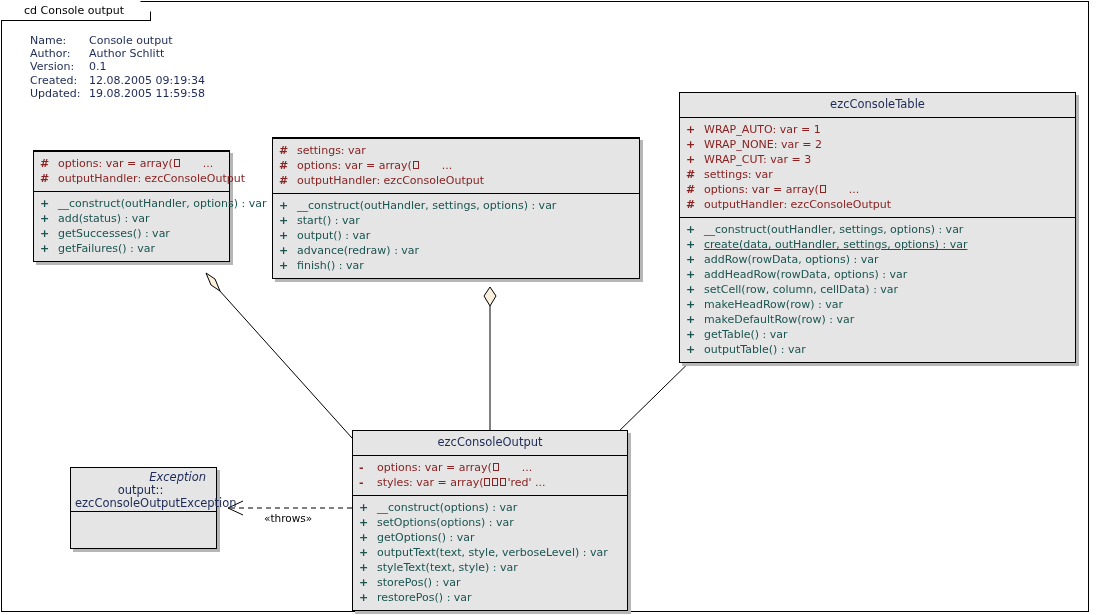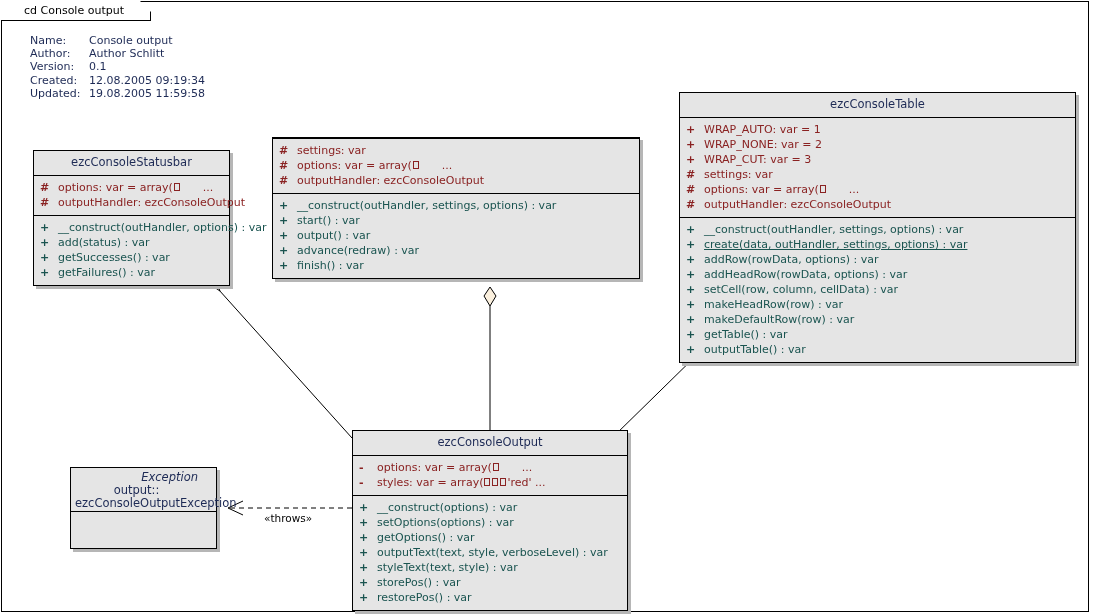--- a/index.html
+++ b/index.html
@@ -42,21 +42,21 @@
     box-shadow:3px 3px 0 0 #b6b6b6;
     font-size:11px;
   }
   .cls .title{
     text-align:center;
     color:#1d2a55;
     padding:5px 4px 6px 4px;
     line-height:13px;
     font-size:11.5px;
   }
-  .cls .title.stereo{ text-align:right; font-style:italic; padding:3px 18px 1px 4px; }
+  .cls .title.stereo{ text-align:right; font-style:italic; padding:3px 10px 1px 4px; }
   .cls .title .nm{ display:block;text-align:center;font-style:normal;line-height:13px; }
   .sep{height:0;border-top:1px solid #000;}
   .compart{padding:4px 0 5px 0;}
   .compart.empty{height:27px;}
   .row{
     display:flex;line-height:15px;white-space:nowrap;
     padding:0 4px 0 6px;
   }
   .vis{width:18px;flex:none;color:#8a2222;font-weight:bold;font-size:11px;}
   .attr .sig{color:#8a2222;}
@@ -118,21 +118,20 @@
 
   <line x1="707" y1="345" x2="612" y2="438" stroke="#000" stroke-width="1"></line>
   <polygon points="723,331 714,335 707,346 716,341" fill="#FBF0DE" stroke="#000" stroke-width="1"></polygon>
 
   <line x1="352" y1="508" x2="230" y2="508" stroke="#000" stroke-width="1" stroke-dasharray="5,4"></line>
   <polyline points="243,501 228,508 243,515" fill="none" stroke="#000" stroke-width="1"></polyline>
 </svg>
 <div class="lbl" style="left:264px;top:512px;">«throws»</div>
 
 <div class="cls" id="cls-statusbar" style="left:33px;top:150px;width:197px;">
-  <div class="title">ezcConsoleStatusbar</div>
   <div class="sep"></div>
   <div class="compart">
     <div class="row attr">
       <span class="vis">#</span>
       <span class="sig"><span>options:  var = array(</span><span class="tofu"></span><span class="gap"></span><span>...</span></span>
     </div>
     <div class="row attr">
       <span class="vis">#</span>
       <span class="sig">outputHandler:  ezcConsoleOutput</span>
     </div>

